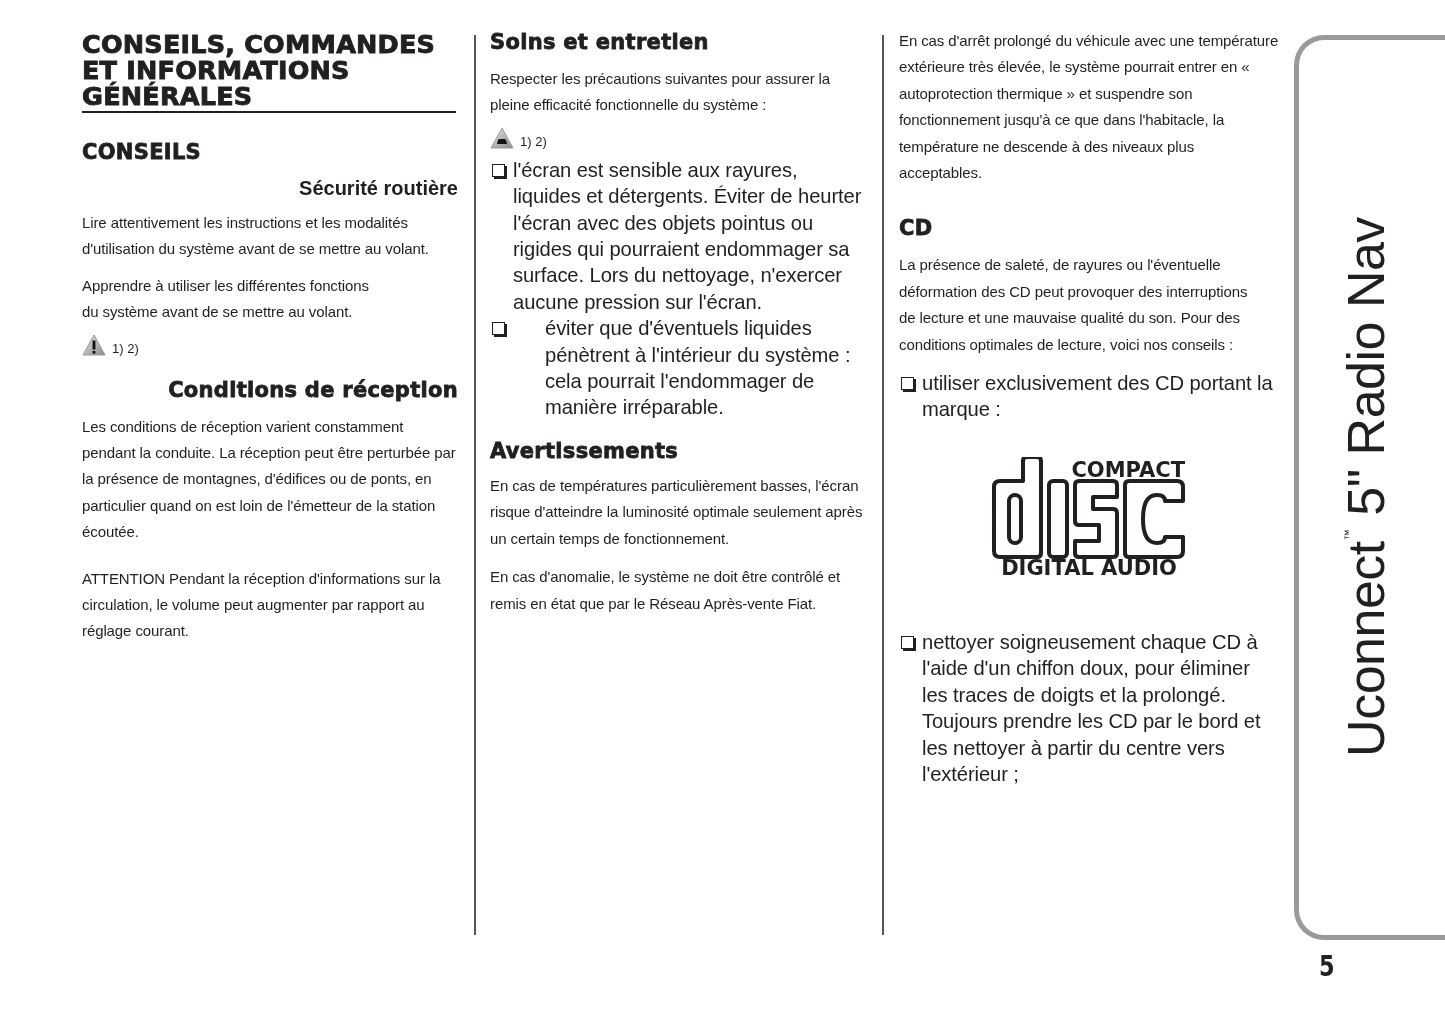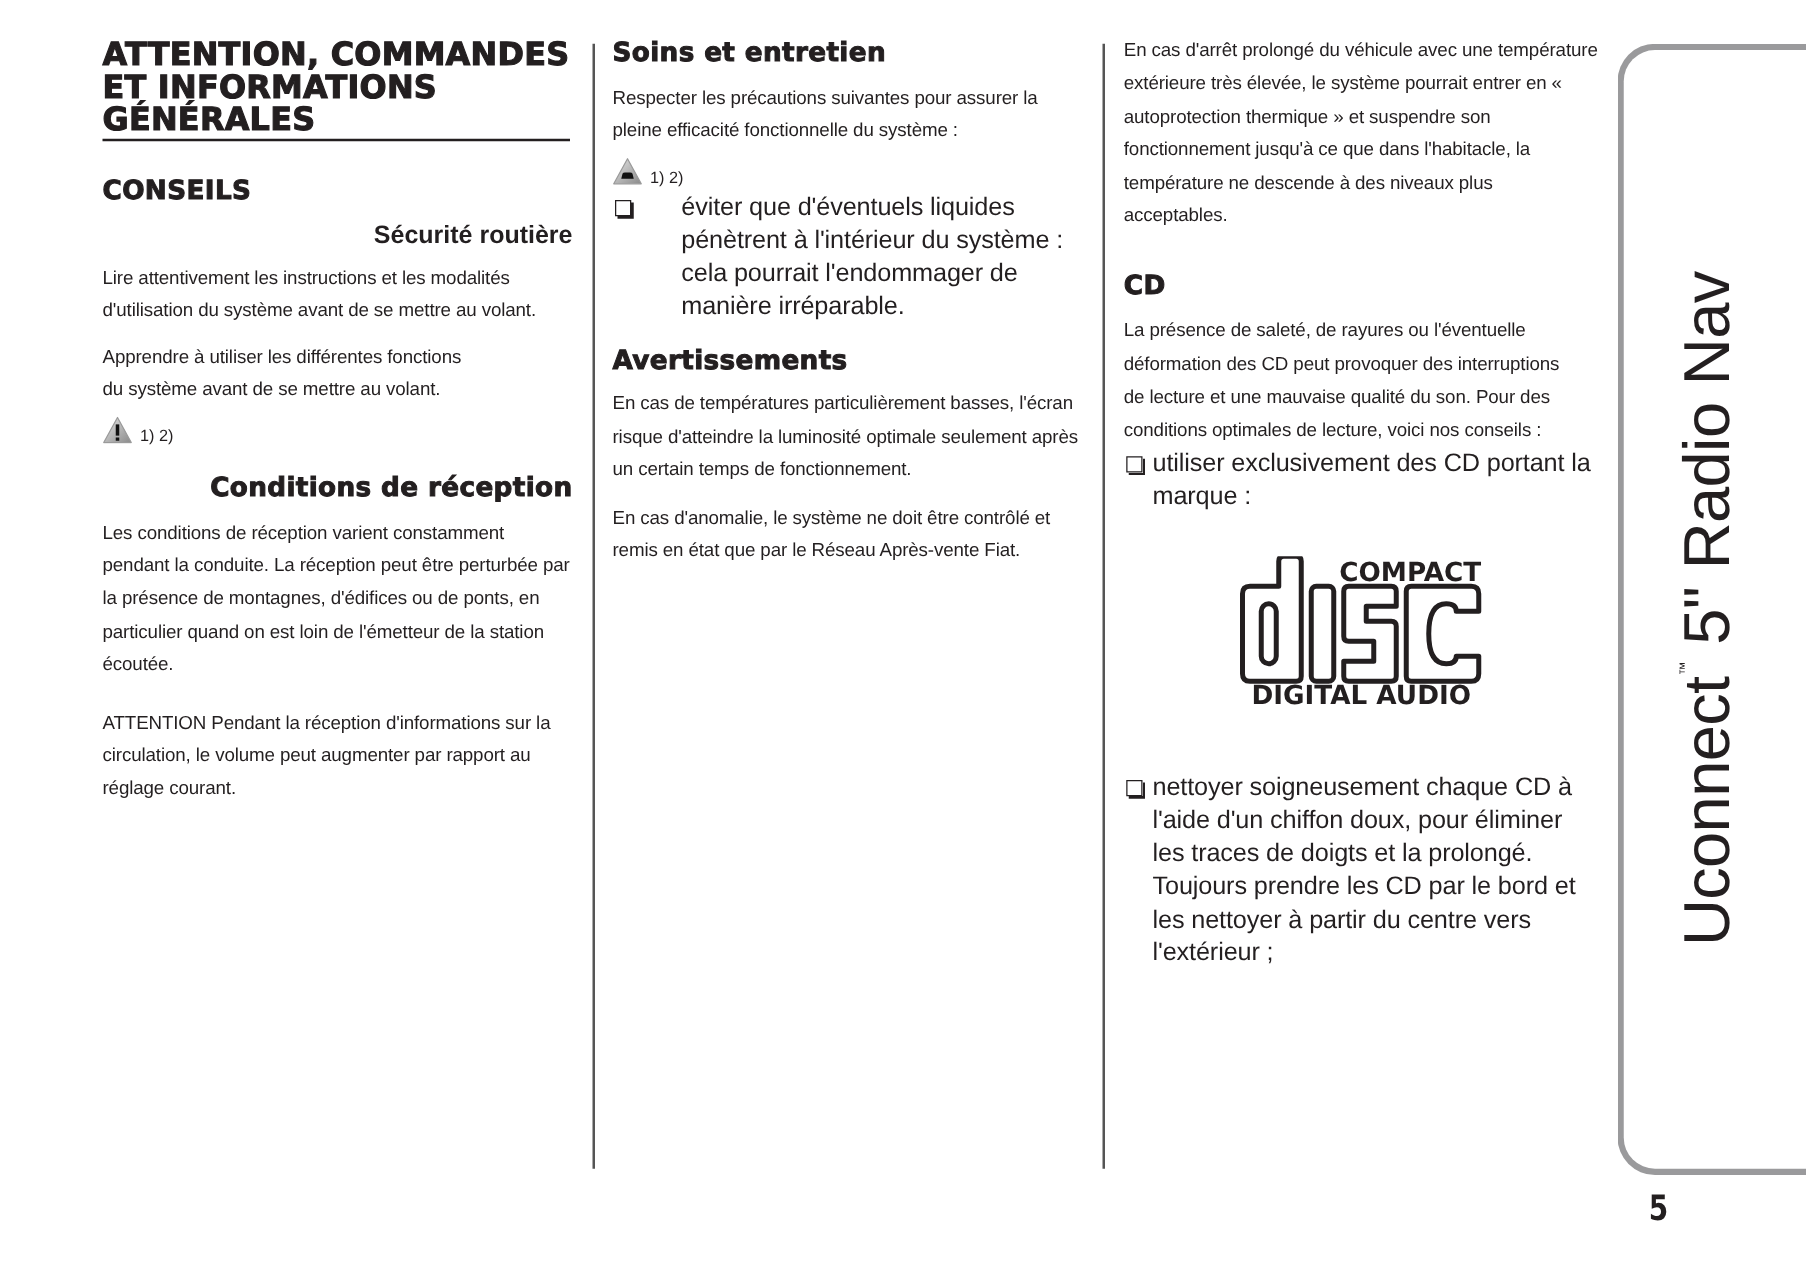--- a/index.html
+++ b/index.html
@@ -61,21 +61,21 @@
     .page-number {
       position: absolute; left: 1319px; top: 950px;
       font-family: "DejaVu Sans", sans-serif; font-weight: bold; font-size: 28px;
       transform: scaleX(0.8); transform-origin: left top; color: #231f20;
     }
   </style>
 </head>
 <body>
 
 <div class="col col1">
-  <h1 class="chapter-title">ATTENTION, COMMANDES ET INFORMATIONS GÉNÉRALES</h1>
+  <h1 class="chapter-title">CONSEILS, COMMANDES ET INFORMATIONS GÉNÉRALES</h1>
 
   <h2 class="h-section" style="margin-top:27px;">CONSEILS</h2>
 
   <h3 class="h-sub" style="margin-top:12px;">Sécurité routière</h3>
   <p class="body" style="margin-top:10px;">Lire attentivement les instructions et les modalités d'utilisation du système avant de se mettre au volant.</p>
   <p class="body" style="margin-top:10px; width:300px;">Apprendre à utiliser les différentes fonctions du système avant de se mettre au volant.</p>
   <div class="warn-row" style="margin-top:8px;">
     <span>
       <svg width="24" height="22" viewBox="0 0 24 22">
         <defs>
@@ -110,39 +110,43 @@
             <stop offset="0" stop-color="#e6e6e6"></stop>
               <stop offset="1" stop-color="#8a8a8a"></stop>
           </linearGradient>
         </defs>
         <path d="M12 1 L23 21 L1 21 Z" fill="url(#g2)" stroke="#9a9a9a" stroke-width="1" stroke-linejoin="round"></path>
         <path d="M7 17 L8 13 Q8.5 12 10 12 L14 12 Q15.5 12 16 13 L17 17 Z" fill="#111"></path>
       </svg>
     </span>
     <span class="refs">1) 2)</span>
   </div>
+  <div class="bullet" style="margin-top:4px;">
+    <span class="box"></span>
+    <span class="txt">l'écran est sensible aux rayures, liquides et détergents. Éviter de heurter l'écran avec des objets pointus ou rigides qui pourraient endommager sa surface. Lors du nettoyage, n'exercer aucune pression sur l'écran.</span>
+  </div>
   <div class="bullet" style="gap:32px;">
     <span class="box"></span>
     <span class="txt">éviter que d'éventuels liquides pénètrent à l'intérieur du système : cela pourrait l'endommager de manière irréparable.</span>
   </div>
 
   <h2 class="h-section" style="margin-top:18px;">Avertissements</h2>
   <p class="body" style="margin-top:10px;">En cas de températures particulièrement basses, l'écran risque d'atteindre la luminosité optimale seulement après un certain temps de fonctionnement.</p>
   <p class="body" style="margin-top:12px;">En cas d'anomalie, le système ne doit être contrôlé et remis en état que par le Réseau Après-vente Fiat.</p>
 </div>
 
 <div class="divider div2"></div>
 
 <div class="col col3">
   <p class="body" style="margin-top:0px;">En cas d'arrêt prolongé du véhicule avec une température extérieure très élevée, le système pourrait entrer en « autoprotection thermique » et suspendre son fonctionnement jusqu'à ce que dans l'habitacle, la température ne descende à des niveaux plus acceptables.</p>
 
   <h2 class="h-section" style="margin-top:30px;">CD</h2>
   <p class="body" style="margin-top:12px; width:360px;">La présence de saleté, de rayures ou l'éventuelle déformation des CD peut provoquer des interruptions de lecture et une mauvaise qualité du son. Pour des conditions optimales de lecture, voici nos conseils :</p>
 
-  <div class="bullet" style="">
+  <div class="bullet" style="margin-top:12px;">
     <span class="box"></span>
     <span class="txt">utiliser exclusivement des CD portant la marque :</span>
   </div>
 
   <div class="cd-logo" style="margin-top:34px;">
     <svg width="200" height="120" viewBox="0 0 200 120">
       <text x="196" y="20" text-anchor="end" font-family="DejaVu Sans, sans-serif" font-weight="bold" font-size="21" fill="#231f20">COMPACT</text>
       <g fill="none" stroke="#231f20" stroke-width="4" stroke-linejoin="round">
 
         <path d="M5 30 Q5 24 11 24 L34 24 L34 4 Q34 0 38 0 L48 0 Q52 0 52 4 L52 96 Q52 100 48 100 L11 100 Q5 100 5 94 Z"></path>

